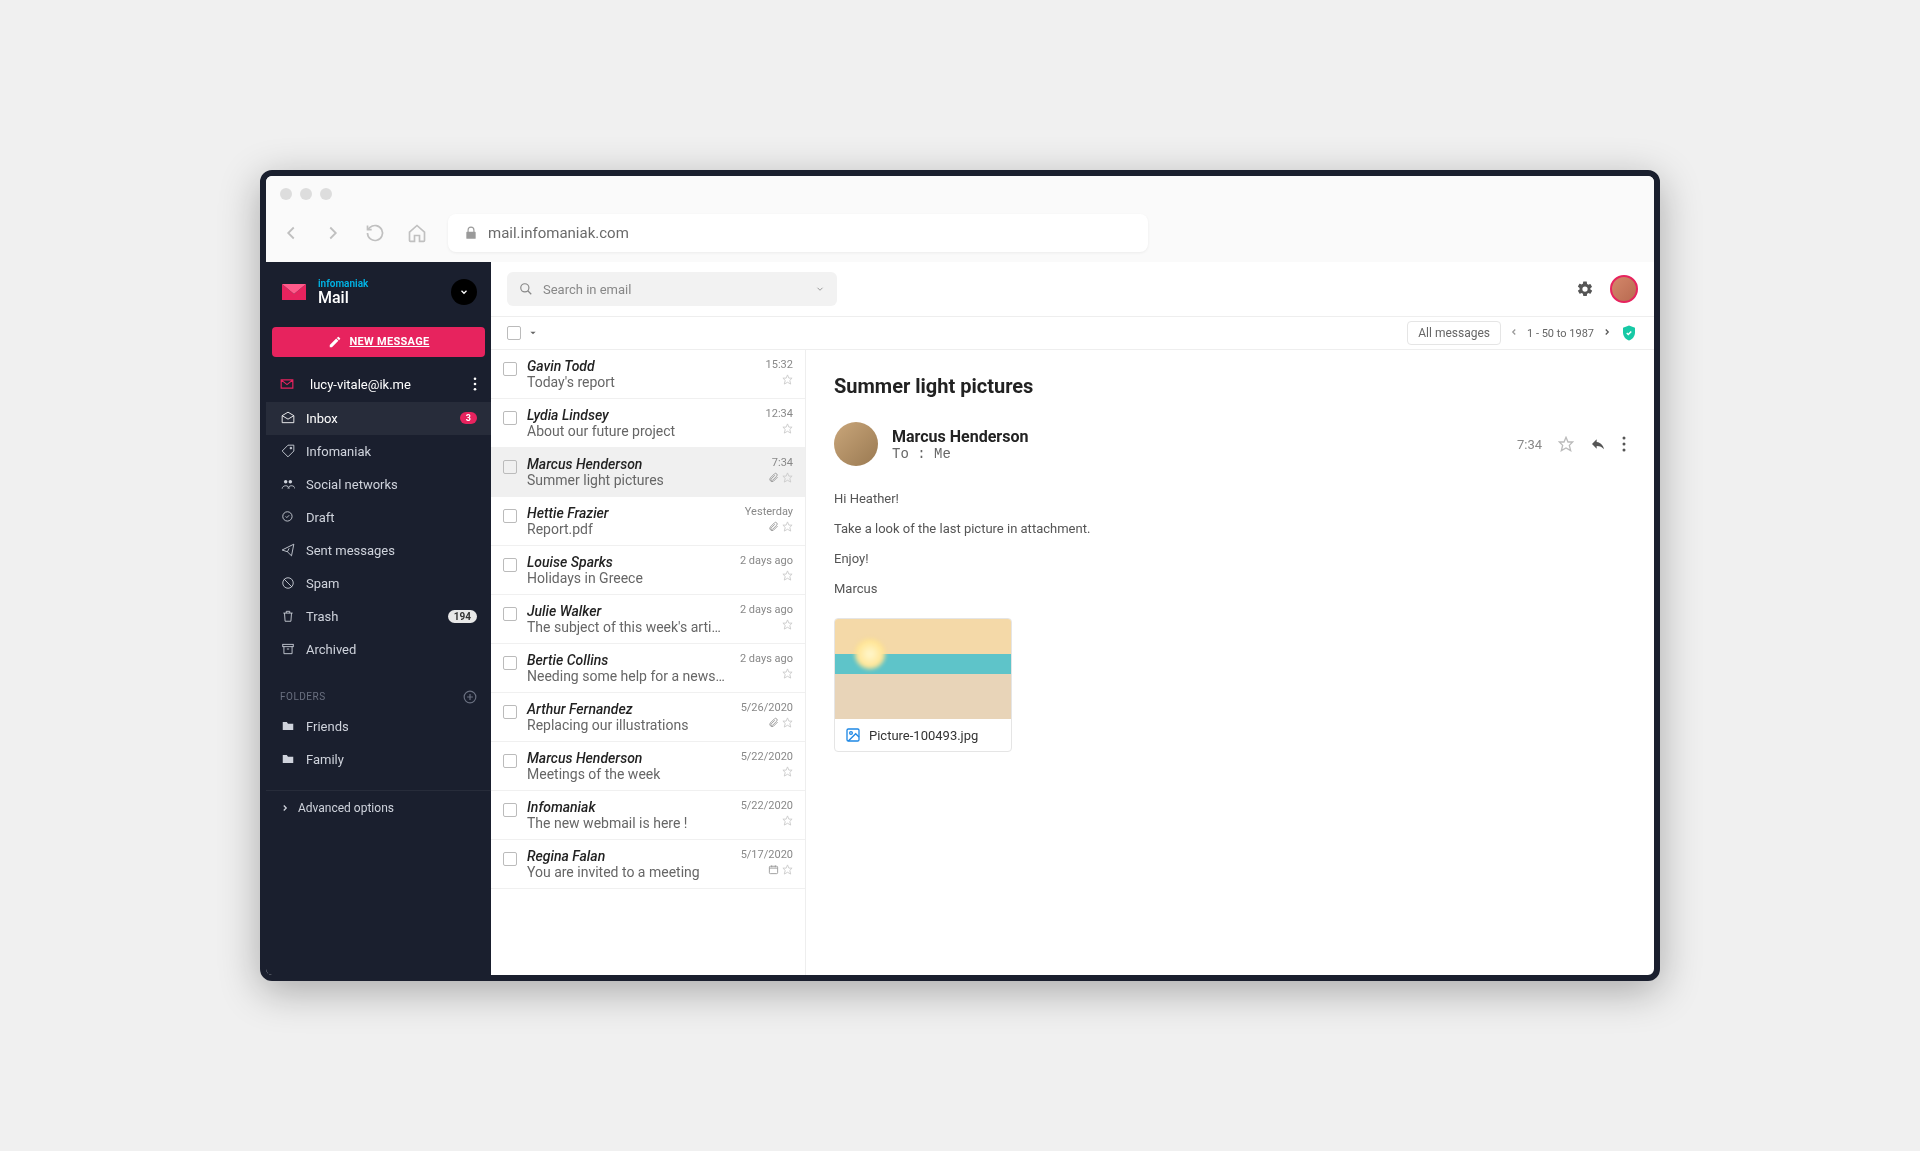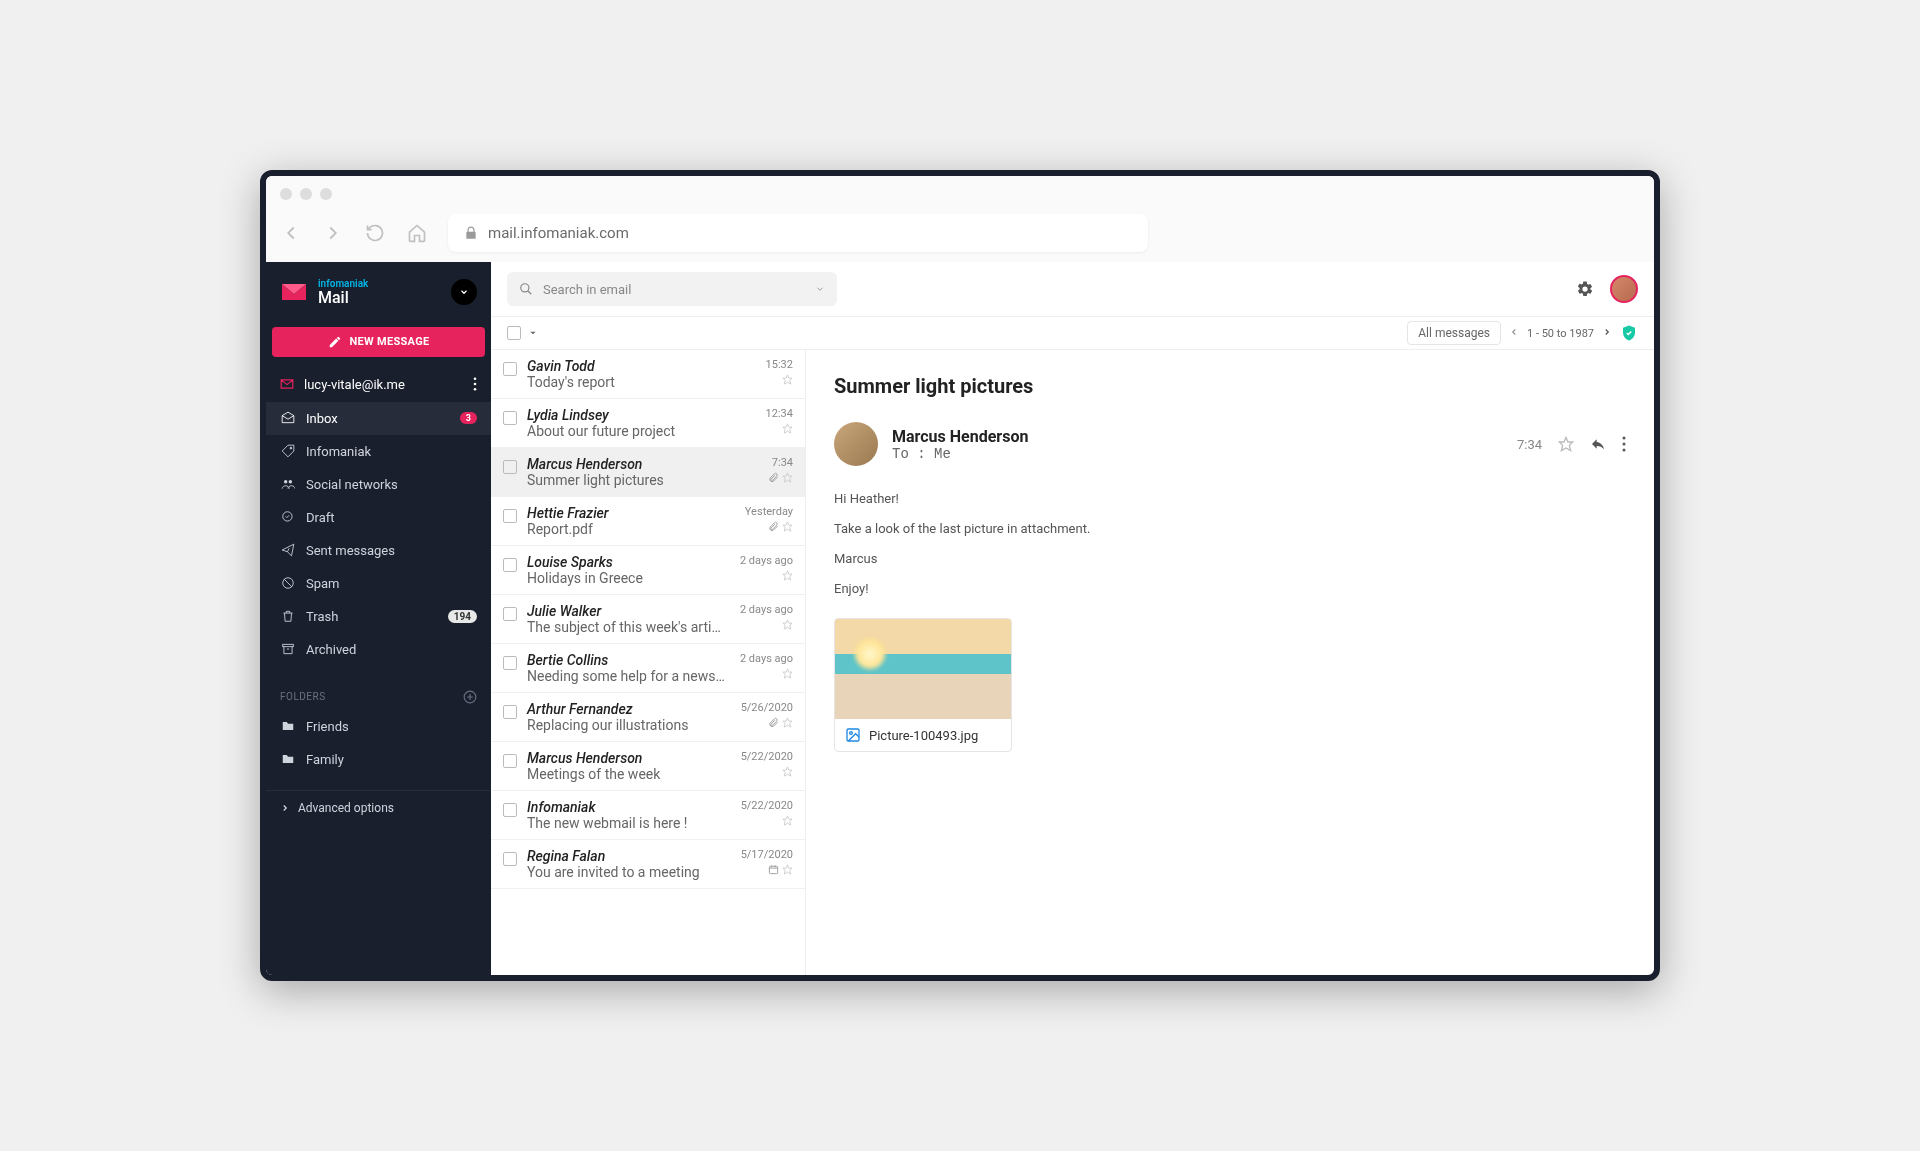--- a/index.html
+++ b/index.html
@@ -19,23 +19,23 @@
 
 .sidebar { width: 225px; background: #1a1f2e; color: #fff; display: flex; flex-direction: column; font-size: 13px; }
 .sidebar-header { padding: 16px 14px 10px; display: flex; align-items: center; gap: 10px; }
 .mail-logo { width: 28px; height: 20px; position: relative; }
 .mail-logo svg { width: 100%; height: 100%; }
 .logo-text { display: flex; flex-direction: column; line-height: 1.1; }
 .logo-brand { color: #00b4e6; font-size: 10px; font-weight: 600; }
 .logo-app { color: #fff; font-size: 16px; font-weight: 500; }
 .sidebar-chevron { margin-left: auto; width: 26px; height: 26px; background: #000; border-radius: 50%; display: flex; align-items: center; justify-content: center; }
 
-.compose-btn { margin: 10px 6px; height: 30px; background: #e7235e; color: #fff; border: none; border-radius: 4px; font-size: 11px; font-weight: 700; letter-spacing: 0.3px; display: flex; align-items: center; justify-content: center; gap: 8px; cursor: pointer; }
-
-.account-row { padding: 10px 14px; display: flex; align-items: center; gap: 10px; color: #fff; text-align: right; }
+.compose-btn { margin: 10px 6px; height: 30px; background: #e7235e; color: #fff; border: none; border-radius: 4px; font-size: 11px; font-weight: 700; letter-spacing: 0.3px; display: flex; align-items: center; justify-content: center; gap: 8px; cursor: pointer; text-decoration: underline; }
+
+.account-row { padding: 10px 14px; display: flex; align-items: center; gap: 16px; color: #fff; text-align: right; }
 .account-row .mail-small { color: #e7235e; }
 .account-row .dots { margin-left: auto; }
 
 .folder-list { display: flex; flex-direction: column; }
 .folder-item { padding: 9px 14px; display: flex; align-items: center; gap: 10px; color: #cfd3dc; cursor: pointer; }
 .folder-item.active { background: rgba(255,255,255,0.06); color: #fff; }
 .folder-item .icon { width: 16px; display: flex; justify-content: center; }
 .badge-red { margin-left: auto; background: #e7235e; color: #fff; font-size: 9px; font-weight: 700; padding: 1px 6px; border-radius: 8px; }
 .badge-gray { margin-left: auto; background: #e8e8e8; color: #333; font-size: 10px; font-weight: 700; padding: 1px 6px; border-radius: 8px; }
 
@@ -615,22 +615,22 @@
                     <circle cx="2" cy="8" r="1.5"></circle>
                     <circle cx="2" cy="14" r="1.5"></circle>
                   </svg>
                 </span>
             </div>
           </div>
 
           <div class="body-text" id="body-text">
               <p>Hi Heather!</p>
               <p>Take a look of the last picture in attachment.</p>
+              <p>Enjoy!</p>
               <p>Marcus</p>
-              <p>Enjoy!</p>
             </div>
 
           <div class="attachment">
             <div class="attachment-img"></div>
             <div class="attachment-name">
               <span class="file-icon">
                   <svg width="16" height="16" viewBox="0 0 24 24" fill="none" stroke="currentColor" stroke-width="2">
                     <rect x="3" y="3" width="18" height="18" rx="2"></rect>
                     <circle cx="9" cy="9" r="2"></circle>
                     <path d="M21 15l-5-5L5 21"></path>

